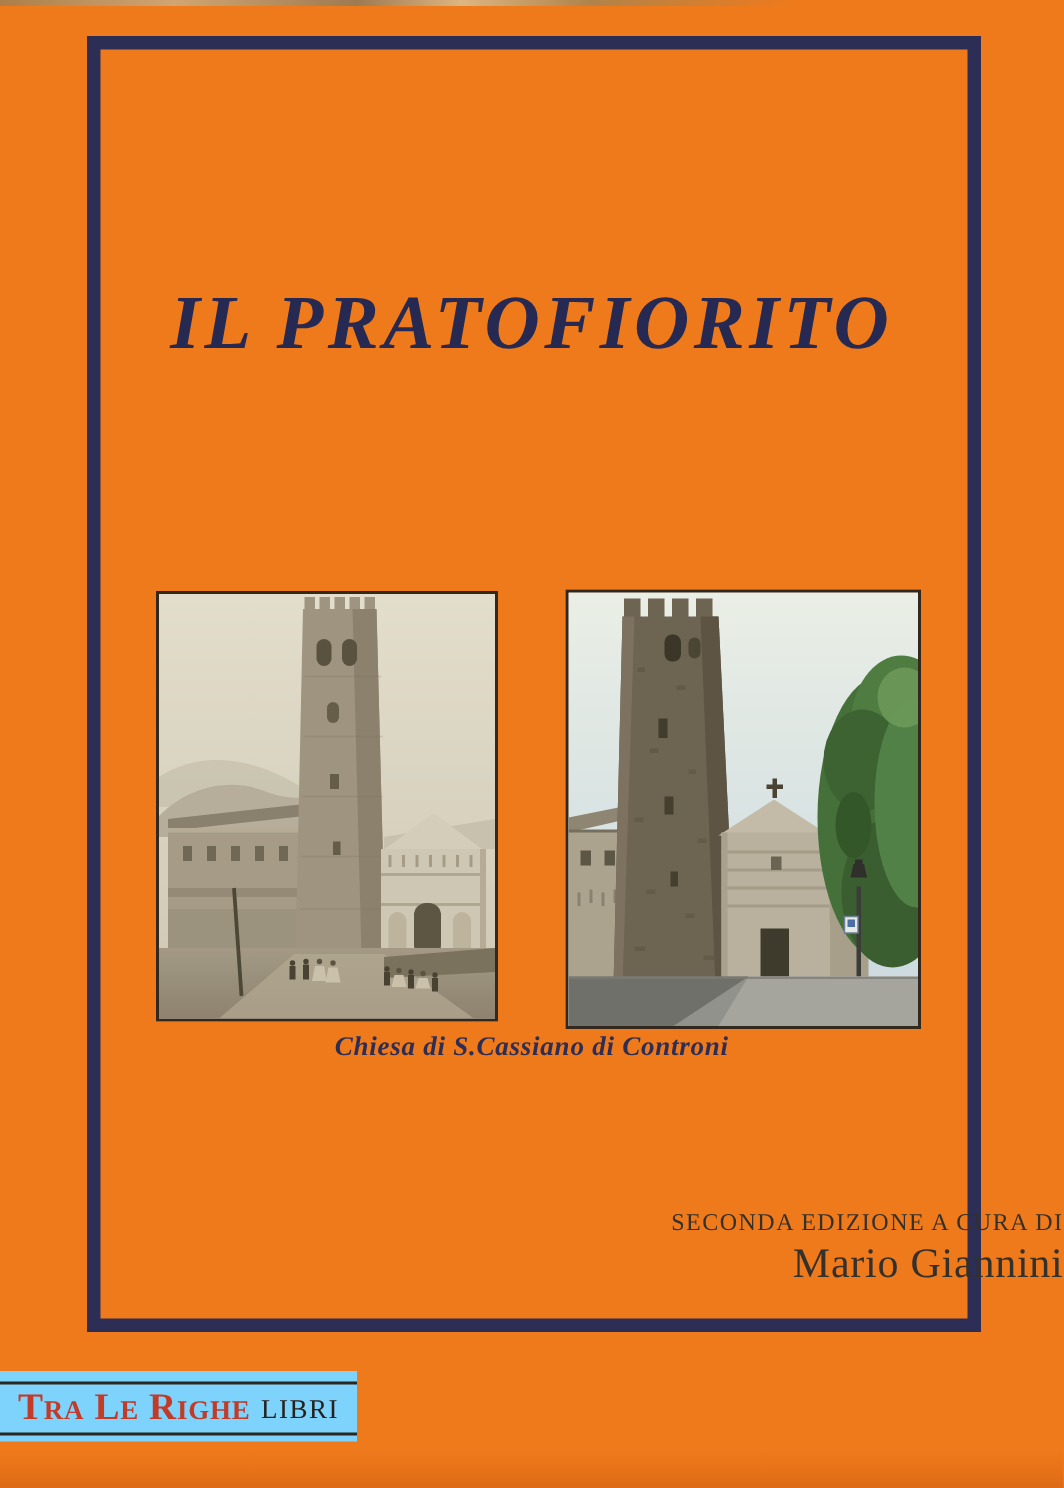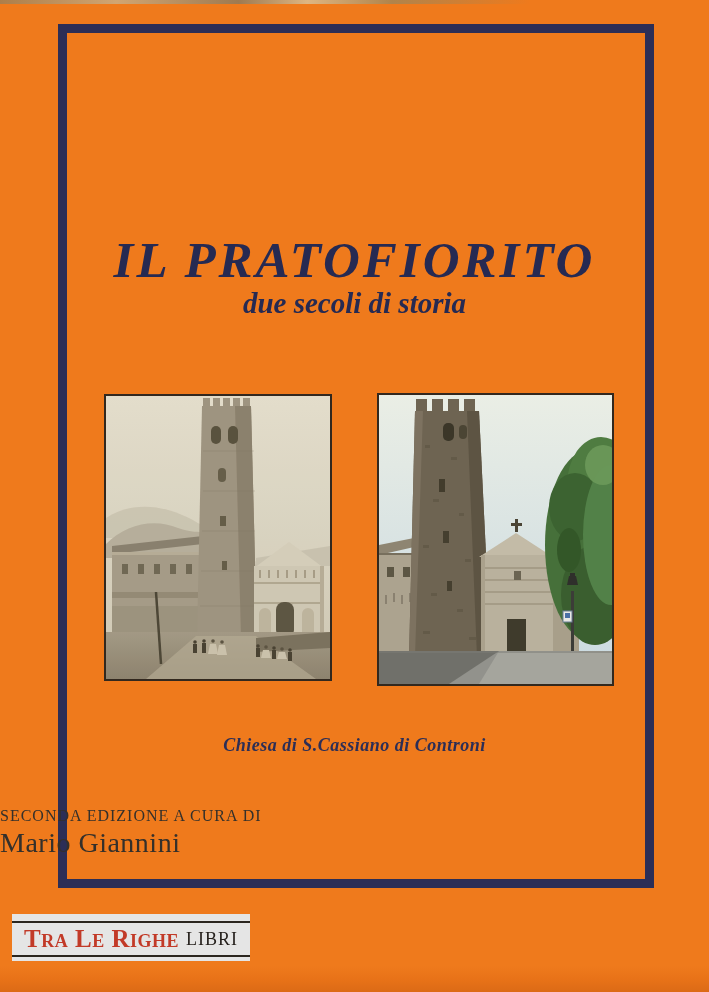--- a/index.html
+++ b/index.html
@@ -10,52 +10,52 @@
   }
   .scan-edge-top{
     position:absolute;left:0;top:0;width:530px;height:4px;opacity:.8;
     background:linear-gradient(90deg,#9c7f55,#c9b088 22%,#8a7a5e 45%,#d9c49b 58%,#a08657 74%,rgba(160,134,87,0) 100%);
   }
   .cover-frame{
     position:absolute;left:58px;top:24px;width:596px;height:864px;
     border:9px solid #2c2e56;box-sizing:border-box;
   }
   .title-block{
-    position:absolute;left:0;right:0;top:188px;text-align:center;color:#262a52;margin-top:44px;
+    position:absolute;left:0;right:0;top:188px;text-align:center;color:#262a52;
   }
   .book-title{
     font-size:51px;font-weight:bold;font-style:italic;letter-spacing:3px;line-height:1.1;margin:0;
   }
   .book-subtitle{
     font-size:39px;font-weight:bold;font-style:italic;letter-spacing:1px;line-height:1.15;margin:0;
   }
   .book-tagline{
     font-size:29px;font-weight:bold;font-style:italic;line-height:1.1;margin:0;
   }
   .photo{
     position:absolute;border:2px solid #32281e;overflow:hidden;background:#d8d2c2;
   }
   .photo-left{left:104px;top:394px;width:224px;height:283px;}
   .photo-right{left:377px;top:393px;width:233px;height:289px;}
   .photo svg{display:block;width:100%;height:100%;}
   .photo-caption{
     position:absolute;left:0;right:0;top:687px;text-align:center;
-    font-size:18px;font-weight:bold;font-style:italic;color:#2c2e56;letter-spacing:.5px;margin-top:48px;
+    font-size:18px;font-weight:bold;font-style:italic;color:#2c2e56;letter-spacing:.5px;
   }
   .edition-block{
-    position:absolute;left:0;right:0;top:806px;text-align:left;color:#34302b;
+    position:absolute;left:0;right:0;top:806px;text-align:right;color:#34302b;
   }
   .edition-line{
     font-size:16px;letter-spacing:1px;line-height:1.25;margin:0;
   }
   .editor-name{
     font-size:28px;line-height:1.1;margin:2px 0 0 0;letter-spacing:.5px;font-family:Liberation Serif, serif;
   }
   .publisher-strip{
-    position:absolute;left:12px;top:914px;width:238px;height:47px;background:#e5e5e5;
+    position:absolute;left:0;top:914px;width:238px;height:47px;background:#7dd3fc;
   }
   .rule{position:absolute;left:0;right:0;height:2px;background:#2b261f;}
   .rule-top{top:7px;}
   .rule-bottom{bottom:4px;}
   .logo-text{
     position:absolute;left:0;right:0;top:9px;bottom:6px;
     display:flex;align-items:center;justify-content:center;gap:7px;
     white-space:nowrap;
   }
   .logo-red{
@@ -72,21 +72,20 @@
 </style>
 </head>
 <body>
 
 <div class="scan-edge-top"></div>
 
 <div class="cover-frame"></div>
 
 <div class="title-block">
   <h1 class="book-title">IL PRATOFIORITO</h1>
-  <div class="book-tagline">due secoli di storia</div>
 </div>
 
 <div class="photo photo-left" role="img" aria-label="Vintage black-and-white photograph of the church of S.Cassiano di Controni with tall bell tower and villagers">
   <svg viewBox="0 0 224 283" xmlns="http://www.w3.org/2000/svg">
     <defs>
       <linearGradient id="sky1" x1="0" y1="0" x2="0" y2="1">
         <stop offset="0" stop-color="#e9e4d4"></stop>
           <stop offset="1" stop-color="#d3cdbb"></stop>
       </linearGradient>
       <linearGradient id="grd1" x1="0" y1="0" x2="0" y2="1">

